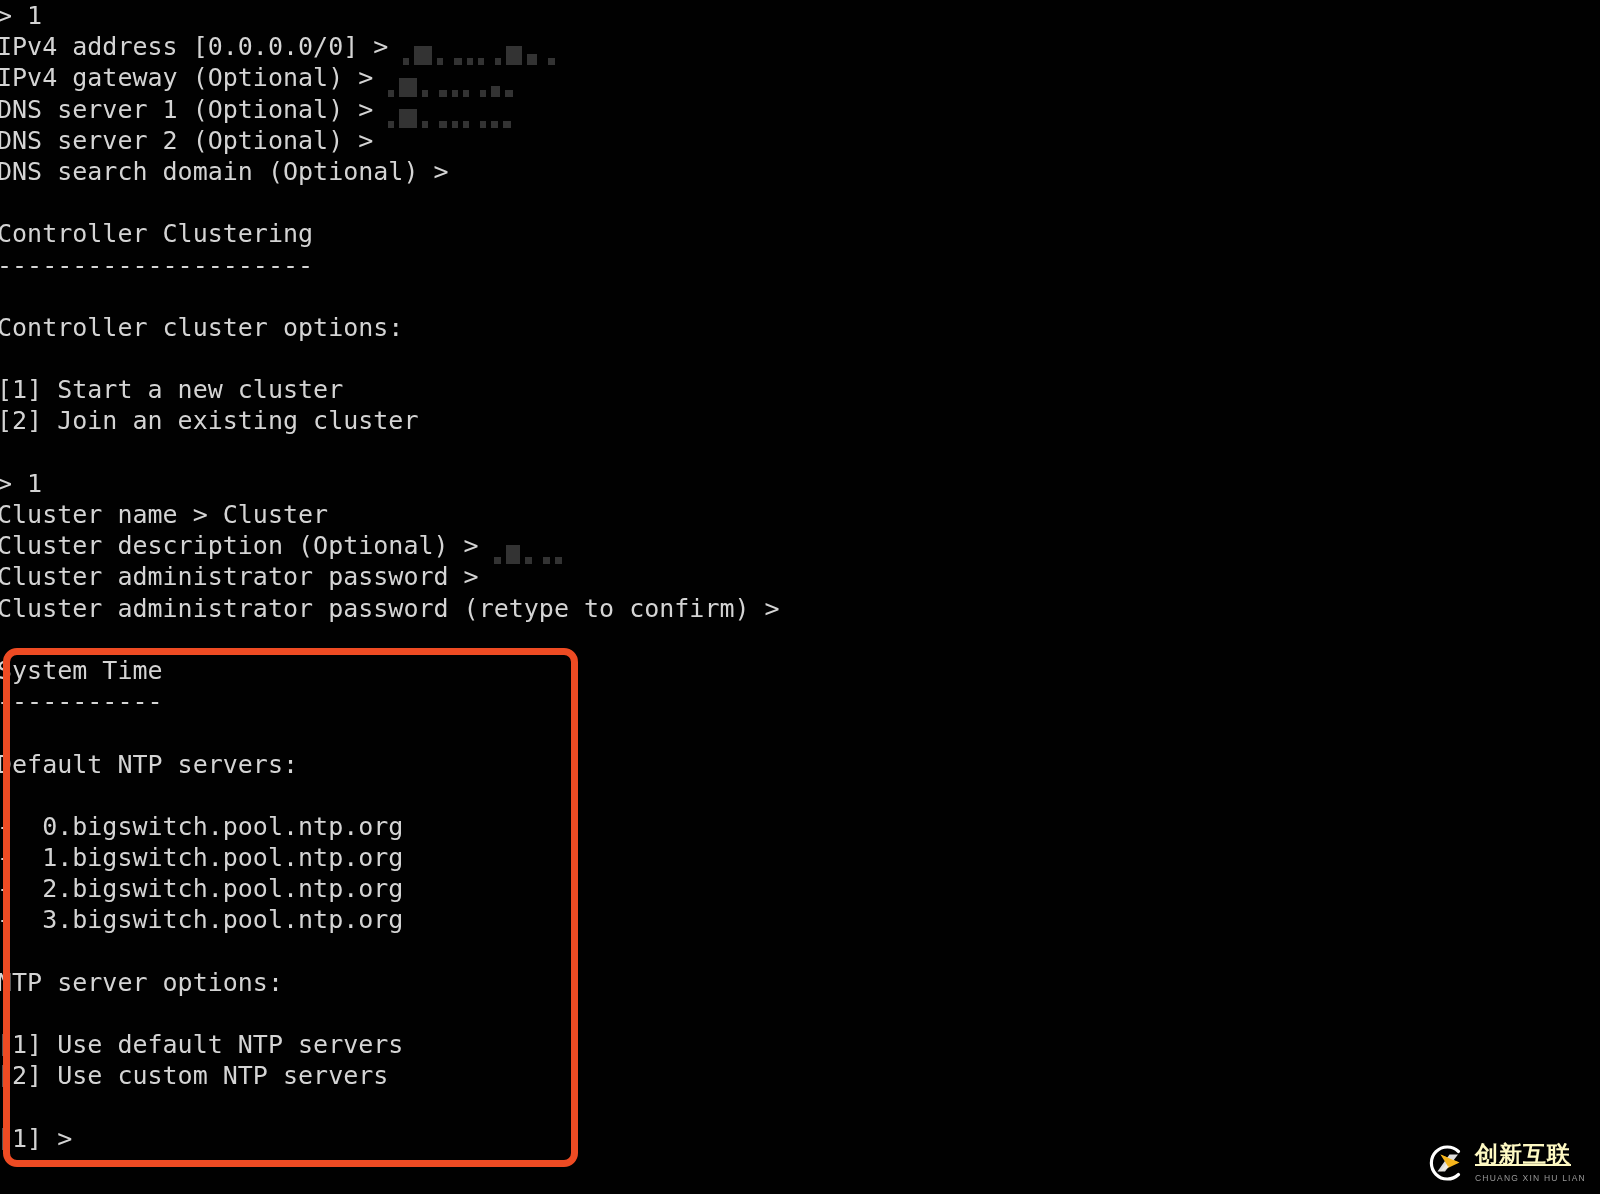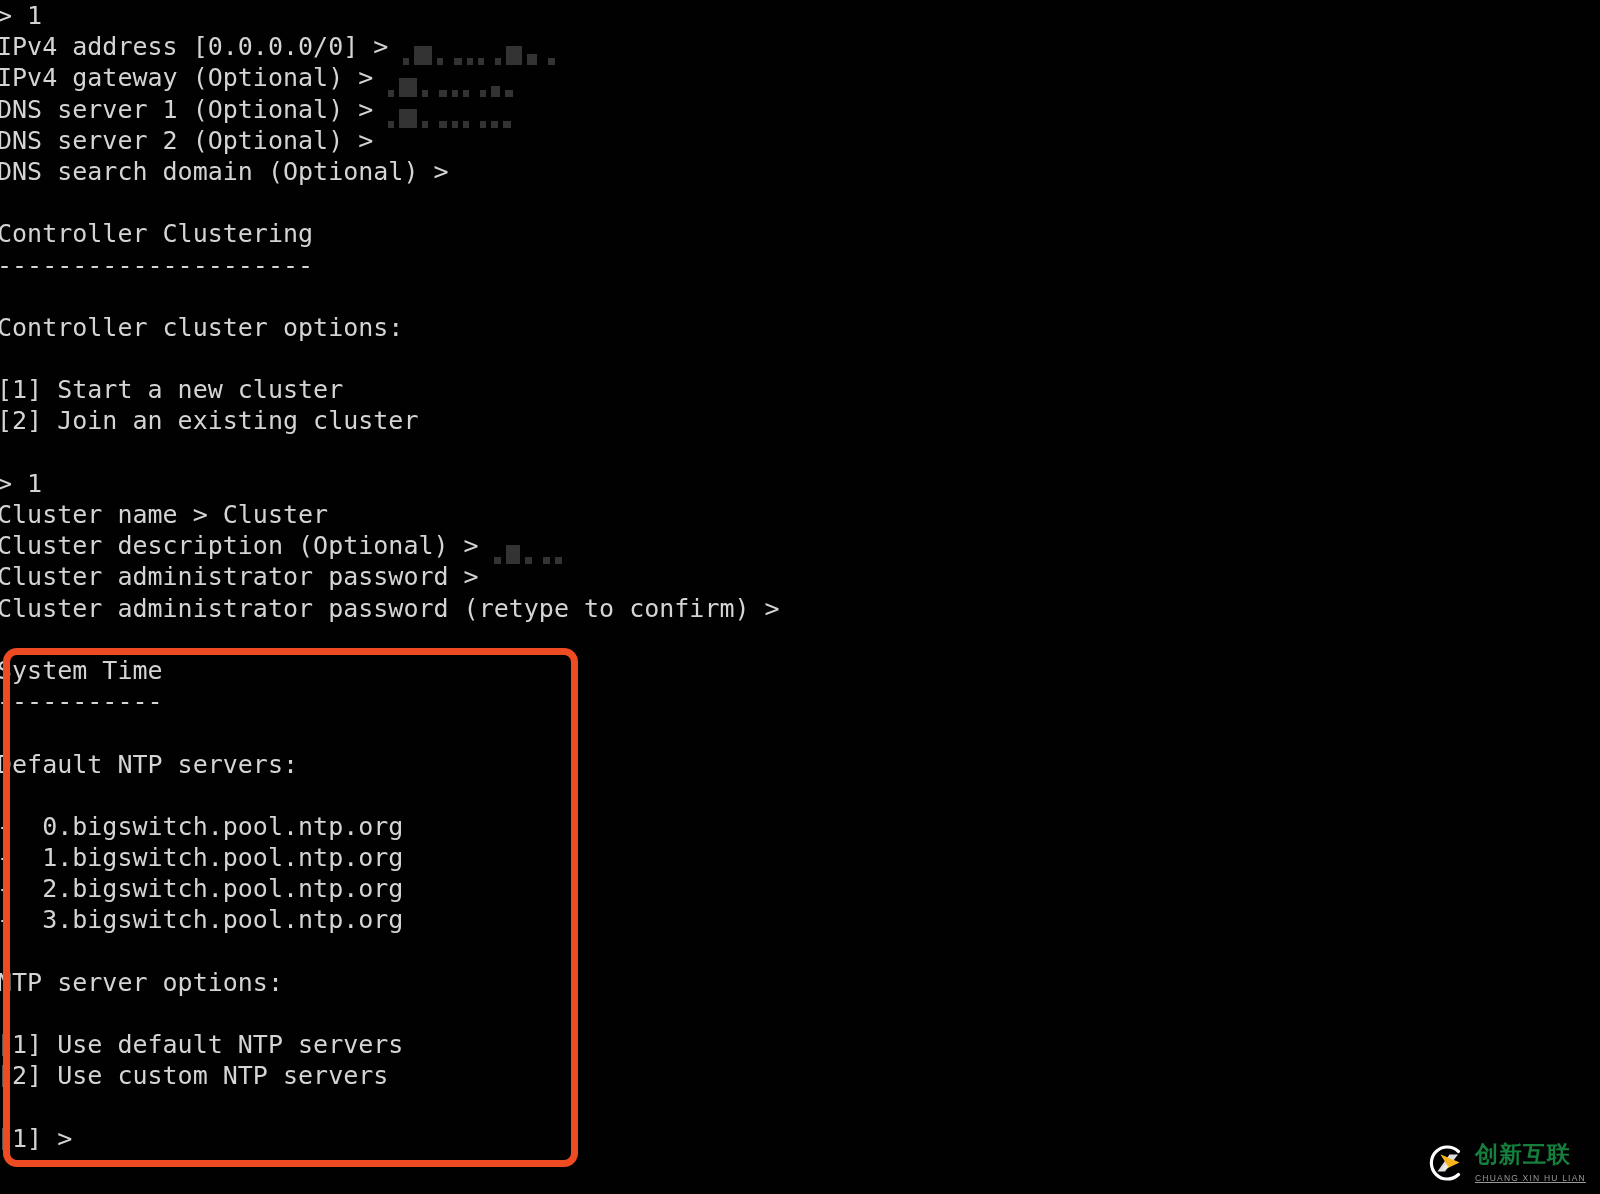--- a/index.html
+++ b/index.html
@@ -91,32 +91,32 @@
   #wm-text {
     display: flex;
     flex-direction: column;
     justify-content: center;
     line-height: 1;
   }
   #wm-cn {
     font-family: "DejaVu Sans", "Liberation Sans", sans-serif;
     font-size: 23px;
     font-weight: bold;
-    color: #15803d;
+    color: #fef9c3;
     letter-spacing: 1px;
     white-space: nowrap;
+    text-decoration: underline;
   }
   #wm-py {
     font-family: "Liberation Sans", sans-serif;
     font-size: 8.5px;
     color: #9a9a9a;
     letter-spacing: 1.2px;
     margin-top: 8px;
     white-space: nowrap;
-    text-decoration: underline;
   }
 </style>
 </head>
 <body>
 
 <div id="screen" style="background: rgb(1, 1, 1);">
 
   <div id="term" style="color: rgb(212, 212, 212);"><div class="line"><span class="line-inner"><span>&gt; 1</span></span></div><div class="line"><span class="line-inner"><span>IPv4 address [0.0.0.0/0] &gt; </span><span class="redact"><i style="width: 6px; height: 7px; margin-right: 5px; background: rgb(51, 51, 51);"></i><i style="width: 18px; height: 19px; margin-right: 5px; background: rgb(51, 51, 51);"></i><i style="width: 6px; height: 7px; margin-right: 11px; background: rgb(51, 51, 51);"></i><i style="width: 8px; height: 7px; margin-right: 5px; background: rgb(51, 51, 51);"></i><i style="width: 6px; height: 7px; margin-right: 5px; background: rgb(51, 51, 51);"></i><i style="width: 6px; height: 7px; margin-right: 11px; background: rgb(51, 51, 51);"></i><i style="width: 6px; height: 7px; margin-right: 5px; background: rgb(51, 51, 51);"></i><i style="width: 16px; height: 19px; margin-right: 5px; background: rgb(51, 51, 51);"></i><i style="width: 10px; height: 11px; margin-right: 11px; background: rgb(51, 51, 51);"></i><i style="width: 7px; height: 7px; margin-right: 5px; background: rgb(51, 51, 51);"></i></span></span></div><div class="line"><span class="line-inner"><span>IPv4 gateway (Optional) &gt; </span><span class="redact"><i style="width: 6px; height: 7px; margin-right: 5px; background: rgb(51, 51, 51);"></i><i style="width: 18px; height: 19px; margin-right: 5px; background: rgb(51, 51, 51);"></i><i style="width: 6px; height: 7px; margin-right: 11px; background: rgb(51, 51, 51);"></i><i style="width: 8px; height: 7px; margin-right: 5px; background: rgb(51, 51, 51);"></i><i style="width: 6px; height: 7px; margin-right: 5px; background: rgb(51, 51, 51);"></i><i style="width: 6px; height: 7px; margin-right: 11px; background: rgb(51, 51, 51);"></i><i style="width: 6px; height: 7px; margin-right: 5px; background: rgb(51, 51, 51);"></i><i style="width: 9px; height: 11px; margin-right: 5px; background: rgb(51, 51, 51);"></i><i style="width: 8px; height: 7px; margin-right: 11px; background: rgb(51, 51, 51);"></i></span></span></div><div class="line"><span class="line-inner"><span>DNS server 1 (Optional) &gt; </span><span class="redact"><i style="width: 6px; height: 7px; margin-right: 5px; background: rgb(51, 51, 51);"></i><i style="width: 18px; height: 19px; margin-right: 5px; background: rgb(51, 51, 51);"></i><i style="width: 6px; height: 7px; margin-right: 11px; background: rgb(51, 51, 51);"></i><i style="width: 8px; height: 7px; margin-right: 5px; background: rgb(51, 51, 51);"></i><i style="width: 6px; height: 7px; margin-right: 5px; background: rgb(51, 51, 51);"></i><i style="width: 6px; height: 7px; margin-right: 11px; background: rgb(51, 51, 51);"></i><i style="width: 6px; height: 7px; margin-right: 5px; background: rgb(51, 51, 51);"></i><i style="width: 7px; height: 7px; margin-right: 5px; background: rgb(51, 51, 51);"></i><i style="width: 8px; height: 7px; margin-right: 11px; background: rgb(51, 51, 51);"></i></span></span></div><div class="line"><span class="line-inner"><span>DNS server 2 (Optional) &gt;</span></span></div><div class="line"><span class="line-inner"><span>DNS search domain (Optional) &gt;</span></span></div><div class="line"><span class="line-inner"><span></span></span></div><div class="line"><span class="line-inner"><span>Controller Clustering</span></span></div><div class="line"><span class="line-inner"><span>---------------------</span></span></div><div class="line"><span class="line-inner"><span></span></span></div><div class="line"><span class="line-inner"><span>Controller cluster options:</span></span></div><div class="line"><span class="line-inner"><span></span></span></div><div class="line"><span class="line-inner"><span>[1] Start a new cluster</span></span></div><div class="line"><span class="line-inner"><span>[2] Join an existing cluster</span></span></div><div class="line"><span class="line-inner"><span></span></span></div><div class="line"><span class="line-inner"><span>&gt; 1</span></span></div><div class="line"><span class="line-inner"><span>Cluster name &gt; Cluster</span></span></div><div class="line"><span class="line-inner"><span>Cluster description (Optional) &gt; </span><span class="redact"><i style="width: 7px; height: 7px; margin-right: 5px; background: rgb(51, 51, 51);"></i><i style="width: 14px; height: 19px; margin-right: 5px; background: rgb(51, 51, 51);"></i><i style="width: 7px; height: 7px; margin-right: 11px; background: rgb(51, 51, 51);"></i><i style="width: 7px; height: 7px; margin-right: 5px; background: rgb(51, 51, 51);"></i><i style="width: 7px; height: 7px; margin-right: 5px; background: rgb(51, 51, 51);"></i></span></span></div><div class="line"><span class="line-inner"><span>Cluster administrator password &gt;</span></span></div><div class="line"><span class="line-inner"><span>Cluster administrator password (retype to confirm) &gt;</span></span></div><div class="line"><span class="line-inner"><span></span></span></div><div class="line"><span class="line-inner"><span>System Time</span></span></div><div class="line"><span class="line-inner"><span>-----------</span></span></div><div class="line"><span class="line-inner"><span></span></span></div><div class="line"><span class="line-inner"><span>Default NTP servers:</span></span></div><div class="line"><span class="line-inner"><span></span></span></div><div class="line"><span class="line-inner"><span>-  0.bigswitch.pool.ntp.org</span></span></div><div class="line"><span class="line-inner"><span>-  1.bigswitch.pool.ntp.org</span></span></div><div class="line"><span class="line-inner"><span>-  2.bigswitch.pool.ntp.org</span></span></div><div class="line"><span class="line-inner"><span>-  3.bigswitch.pool.ntp.org</span></span></div><div class="line"><span class="line-inner"><span></span></span></div><div class="line"><span class="line-inner"><span>NTP server options:</span></span></div><div class="line"><span class="line-inner"><span></span></span></div><div class="line"><span class="line-inner"><span>[1] Use default NTP servers</span></span></div><div class="line"><span class="line-inner"><span>[2] Use custom NTP servers</span></span></div><div class="line"><span class="line-inner"><span></span></span></div><div class="line"><span class="line-inner"><span>[1] &gt;</span></span></div></div>
 
   <div id="highlight-box" style="border-color: rgb(238, 75, 35); border-width: 7px; border-radius: 14px;"></div>

